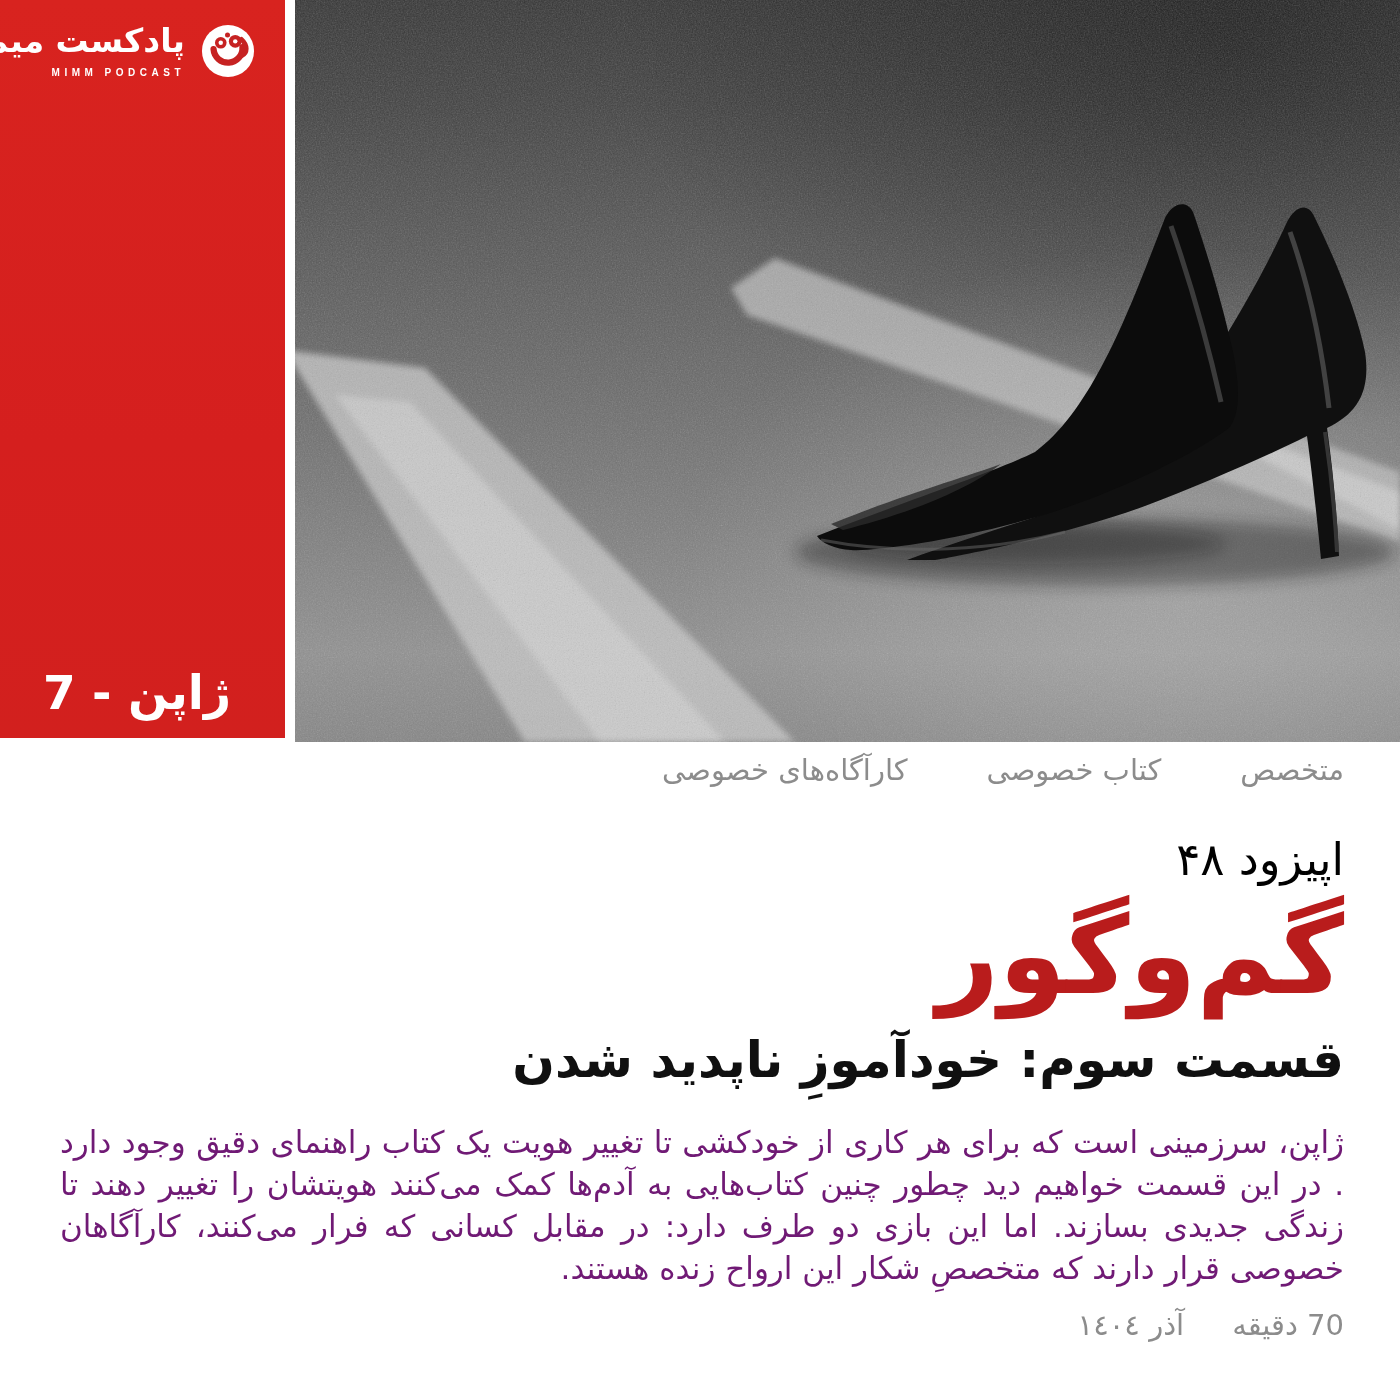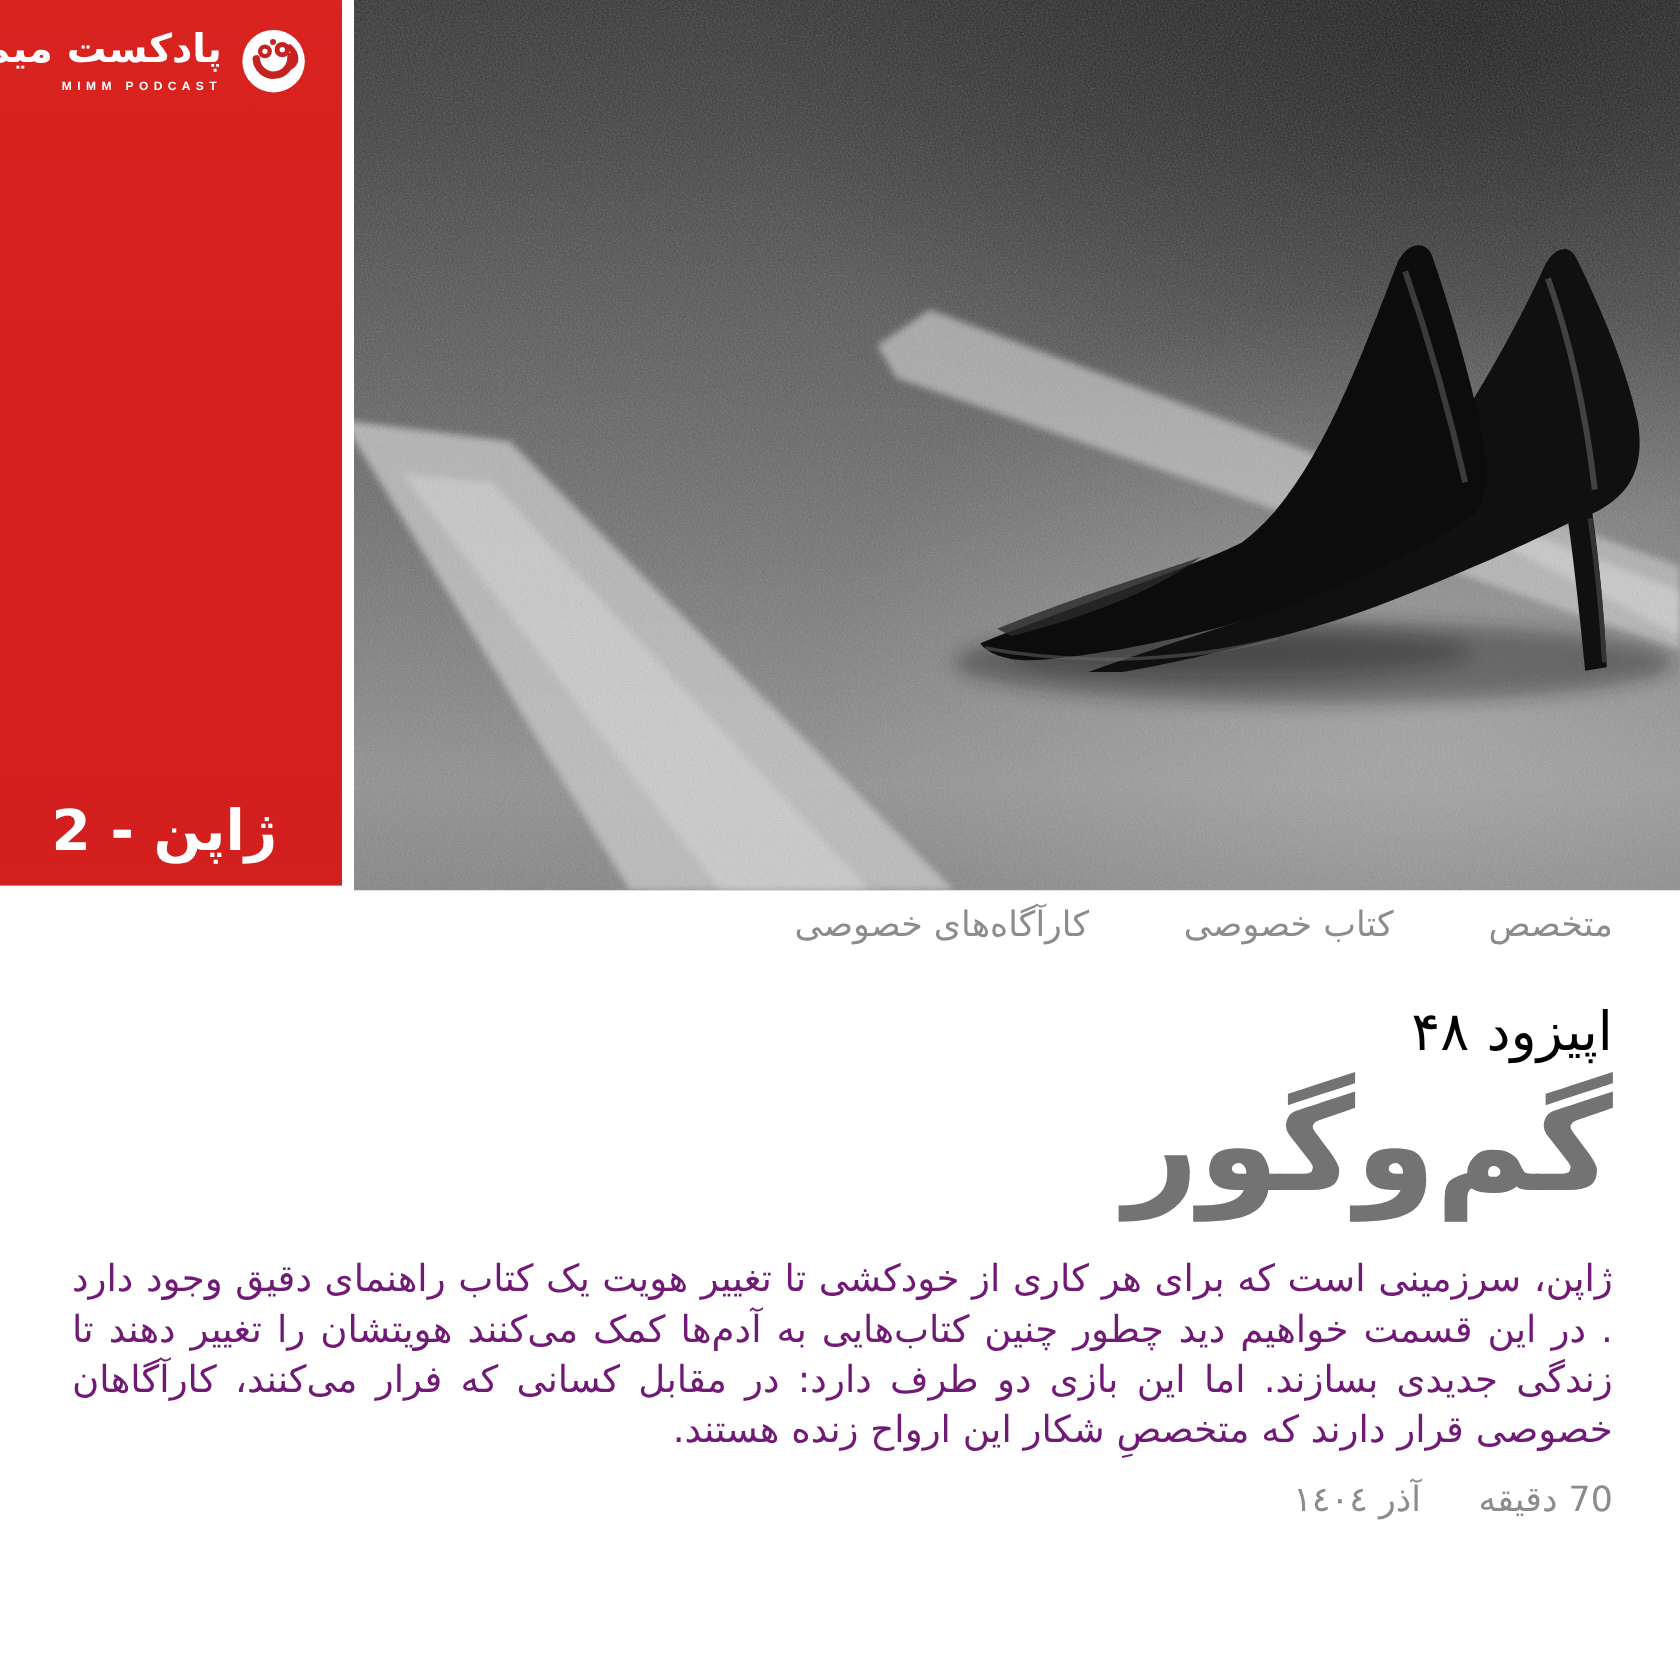--- a/index.html
+++ b/index.html
@@ -33,21 +33,21 @@
 
   
   .content{
     position:absolute;left:0;top:742px;width:1400px;
     padding:0 56px 0 60px;box-sizing:border-box;
     direction:rtl;text-align:right;color:#111111;
   }
   .tag-nav{display:flex;flex-direction:row;gap:46px;margin-top:8px;}
   .tag-link{font-size:29px;color:#8c8c8c;line-height:40px;white-space:nowrap;cursor:pointer;margin-left:33px;}
   .kicker{margin-top:44px;font-size:45px;font-weight:400;color:#000000;line-height:1.15;}
-  .episode-title{margin:6px 0 0;font-size:108px;font-weight:700;color:#737373;line-height:1.18;}
+  .episode-title{margin:6px 0 0;font-size:108px;font-weight:700;color:#b91c1c;line-height:1.18;}
   .episode-subtitle{margin:8px 0 0;font-size:50px;font-weight:700;color:#101010;line-height:1.35;}
   .episode-description{
     margin:26px 0 0;font-size:31px;line-height:42px;color:#701a75;
     text-align:justify;
   }
   .meta-row{display:flex;flex-direction:row;gap:48px;margin-top:16px;}
   .meta-item{font-size:29px;color:#8c8c8c;line-height:40px;white-space:nowrap;}
 </style>
 </head>
 <body>
@@ -62,21 +62,21 @@
       <circle cx="7.5" cy="-10" r="6.6" fill="#c62222"></circle>
       <circle cx="7.5" cy="-10" r="2.3" fill="#ffffff"></circle>
       <path d="M 14,-12 C 20.5,-6 20.5,2 14,5" stroke="#c62222" stroke-width="5" fill="none" stroke-linecap="round"></path>
       <circle cx="-0.5" cy="-16.5" r="2.6" fill="#c62222"></circle>
     </svg>
     <div class="logo-text">
       <div class="logo-title">پادکست میم</div>
       <div class="logo-subtitle">MIMM PODCAST</div>
     </div>
   </div>
-  <div class="series-label">ژاپن - 2</div>
+  <div class="series-label">ژاپن - 7</div>
 </aside>
 
 <figure class="photo" style="margin:0">
   <svg viewBox="0 0 1105 742" preserveAspectRatio="none" role="img" aria-label="عکس سیاه و سفید یک جفت کفش پاشنه‌بلند مشکی رها شده روی آسفالت خیابان با خط‌کشی سفید">
     <defs>
       <linearGradient id="road" x1="0" y1="0" x2="0" y2="1">
         <stop offset="0" stop-color="#343434"></stop>
         <stop offset="0.14" stop-color="#404040"></stop>
         <stop offset="0.32" stop-color="#555555"></stop>
         <stop offset="0.52" stop-color="#696969"></stop>
@@ -131,19 +131,20 @@
 
 <main class="content">
   <nav class="tag-nav">
     <span class="tag-link">متخصص</span>
     <span class="tag-link">کتاب خصوصی</span>
     <span class="tag-link">کارآگاه‌های خصوصی</span>
   </nav>
 
   <div class="kicker">اپیزود ۴۸</div>
   <h1 class="episode-title">گم‌وگور</h1>
+  <h2 class="episode-subtitle">قسمت سوم: خودآموزِ ناپدید شدن</h2>
   <p class="episode-description">ژاپن، سرزمینی است که برای هر کاری از خودکشی تا تغییر هویت یک کتاب راهنمای دقیق وجود دارد . در این قسمت خواهیم دید چطور چنین کتاب‌هایی به آدم‌ها کمک می‌کنند هویتشان را تغییر دهند تا زندگی جدیدی بسازند. اما این بازی دو طرف دارد: در مقابل کسانی که فرار می‌کنند، کارآگاهان خصوصی قرار دارند که متخصصِ شکار این ارواح زنده هستند.</p>
 
   <div class="meta-row">
     <span class="meta-item">70 دقیقه</span>
     <span class="meta-item">آذر ١٤٠٤</span>
   </div>
 </main>
 
 </body></html>

